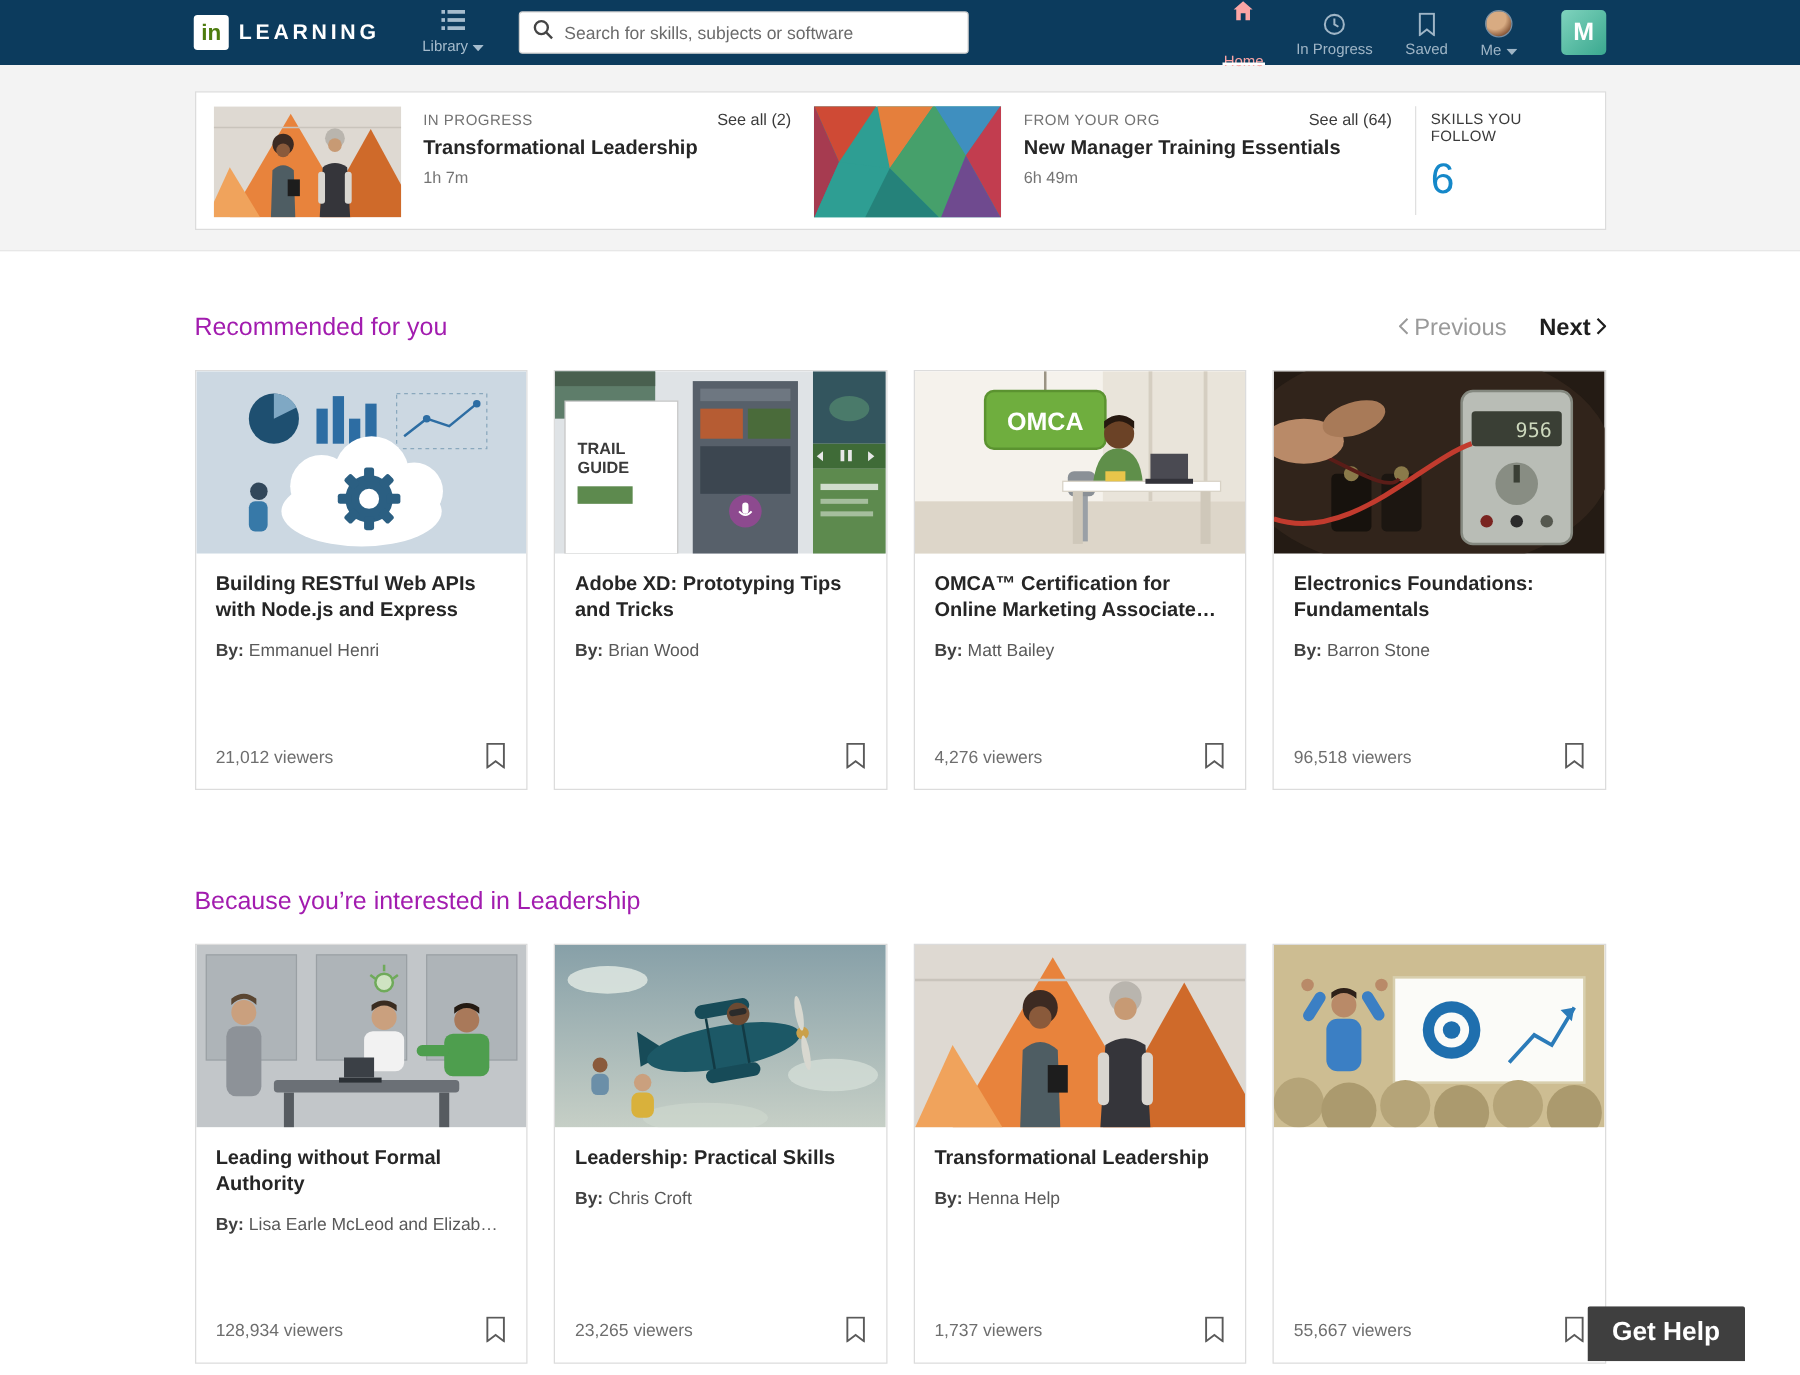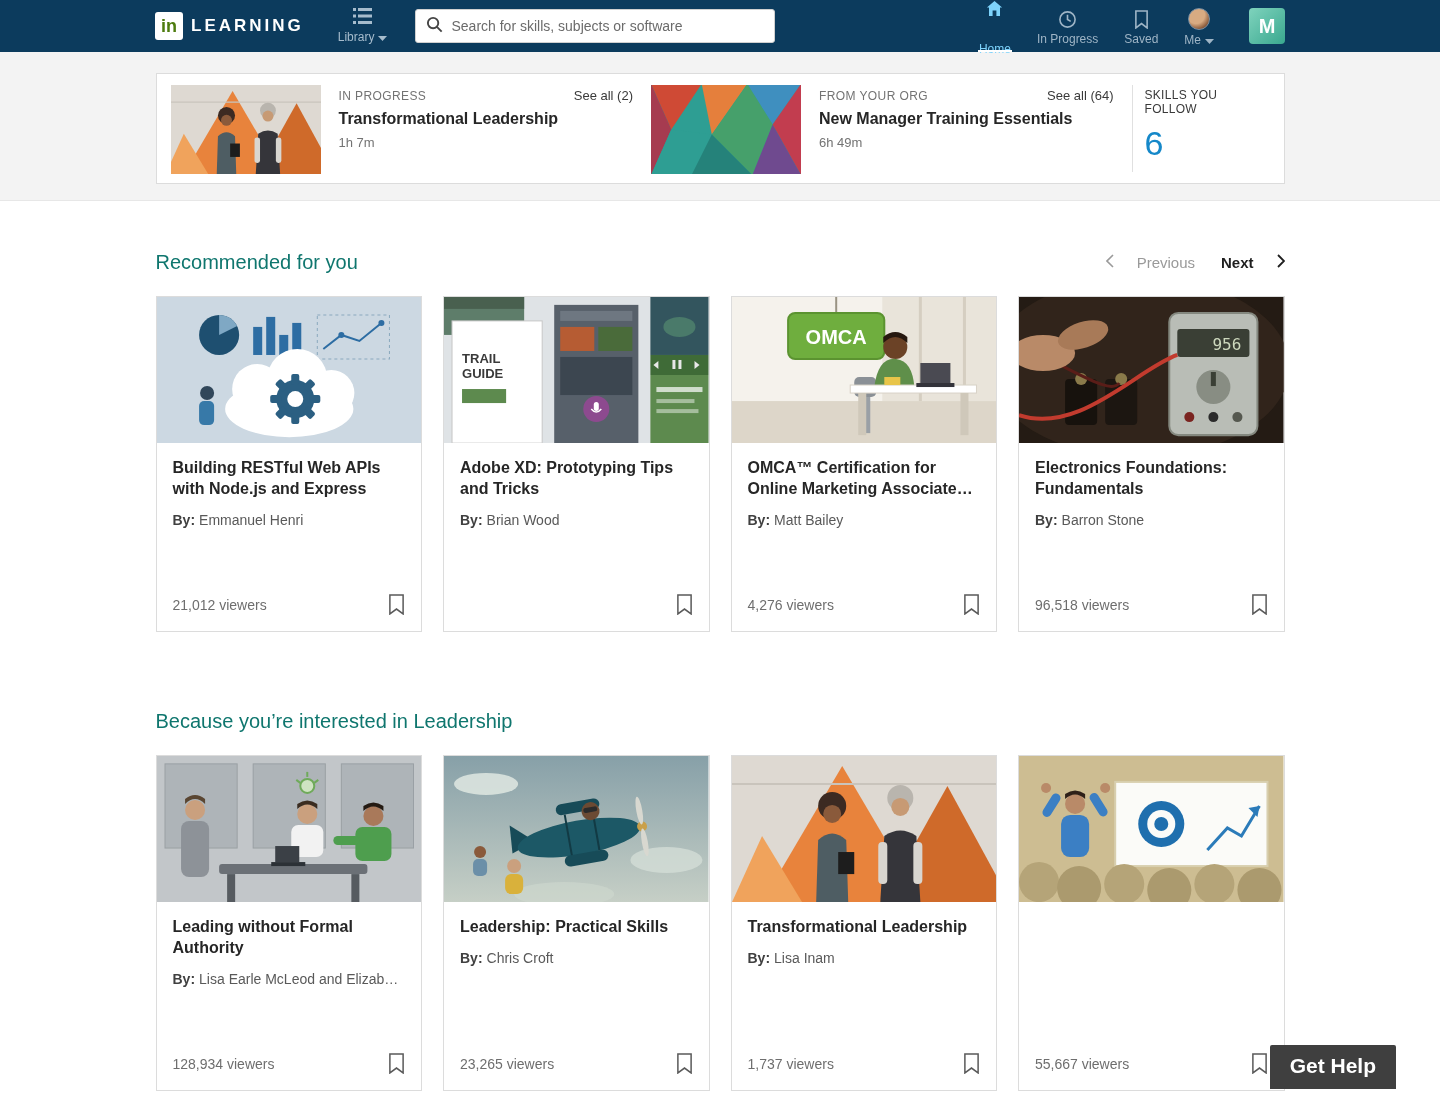--- a/index.html
+++ b/index.html
@@ -39,21 +39,21 @@
   }
   .searchbar input::placeholder { color:#6b6b6b; }
 
   .nav-right { margin-left:auto; display:flex; align-items:center; height:52px; }
   .nav-item {
     position:relative; height:52px; padding:7px 13px 5px;
     display:flex; flex-direction:column; align-items:center; justify-content:center;
     gap:3px; color:#9fb5c6; font-size:12px; cursor:pointer; white-space:nowrap;
   }
   .nav-item .icn { height:20px; display:flex; align-items:flex-end; }
-  .nav-item.active { color:#7dd3fc;gap:24px; }
+  .nav-item.active { color:#fca5a5;gap:24px; }
   .nav-item.active::after {
     content:""; position:absolute; bottom:0; left:12px; right:12px; height:2px; background:#fff;
   }
   .me-avatar {
     width:22px; height:22px; border-radius:50%;
     background:radial-gradient(circle at 35% 30%, #d8ab82 0 45%, #8a5a3b 75%, #4a2f1f 100%);
     border:1px solid #7a8fa2;
   }
   .lbl-row { display:flex; align-items:center; gap:4px; }
   .org-avatar {
@@ -83,23 +83,23 @@
   }
   .skills-label { font-size:12px; font-weight:normal; color:#3a3a3a; letter-spacing:0.3px; }
   .skills-count { font-size:34px; color:#1588c9; margin-top:8px; cursor:pointer; }
 
   
   .content { width:1129px; margin:0 auto; padding-bottom:40px; }
   .section-head {
     margin-top:50px; margin-bottom:22px;
     display:flex; align-items:center; justify-content:space-between;
   }
-  .section-title { font-size:20px; font-weight:normal; color:#0f766e; }
+  .section-title { font-size:20px; font-weight:normal; color:#a21caf; }
   .pager { display:flex; align-items:center; gap:26px; }
-  .pager button { display:inline-flex; align-items:center; gap:23px; font-size:15px; }
+  .pager button { display:inline-flex; align-items:center; gap:4px; font-size:19px; }
   .pager-prev { color:#9a9a9a; }
   .pager-next { color:#1f1f1f; font-weight:bold; }
 
   .cards { display:grid; grid-template-columns:repeat(4,1fr); gap:21px; }
   .card {
     background:#fff; border:1px solid #dcdcdc; height:336px;
     display:flex; flex-direction:column; cursor:pointer;
   }
   .thumb { height:146px; flex-shrink:0; overflow:hidden; }
   .thumb svg { display:block; width:100%; height:100%; }
@@ -598,21 +598,21 @@
           <circle cx="168" cy="42" r="13" fill="#b9b5ae"></circle>
           <circle cx="168" cy="51" r="9" fill="#c79a74"></circle>
           <path d="M148 146 L152 80 Q168 69 184 80 L188 146 Z" fill="#35353a"></path>
           <rect x="146" y="86" width="9" height="42" rx="4" fill="#d9d6d0"></rect>
           <rect x="181" y="86" width="9" height="42" rx="4" fill="#d9d6d0"></rect>
         </svg>
       </div>
       <div class="card-body">
         <h3 class="card-title">Transformational Leadership</h3>
         <p class="card-author">
-          <span class="by">By:</span><span>Lisa Inam</span>
+          <span class="by">By:</span><span>Henna Help</span>
         </p>
       </div>
       <div class="card-footer">
         <span class="viewers">1,737 viewers</span>
         <button class="bookmark-btn">
           <svg width="17" height="21" viewBox="0 0 18 22">
               <path d="M2 1 H16 V21 L9 15.8 L2 21 Z" fill="none" stroke="#5a5a5a" stroke-width="1.6"></path>
             </svg>
         </button>
       </div>

